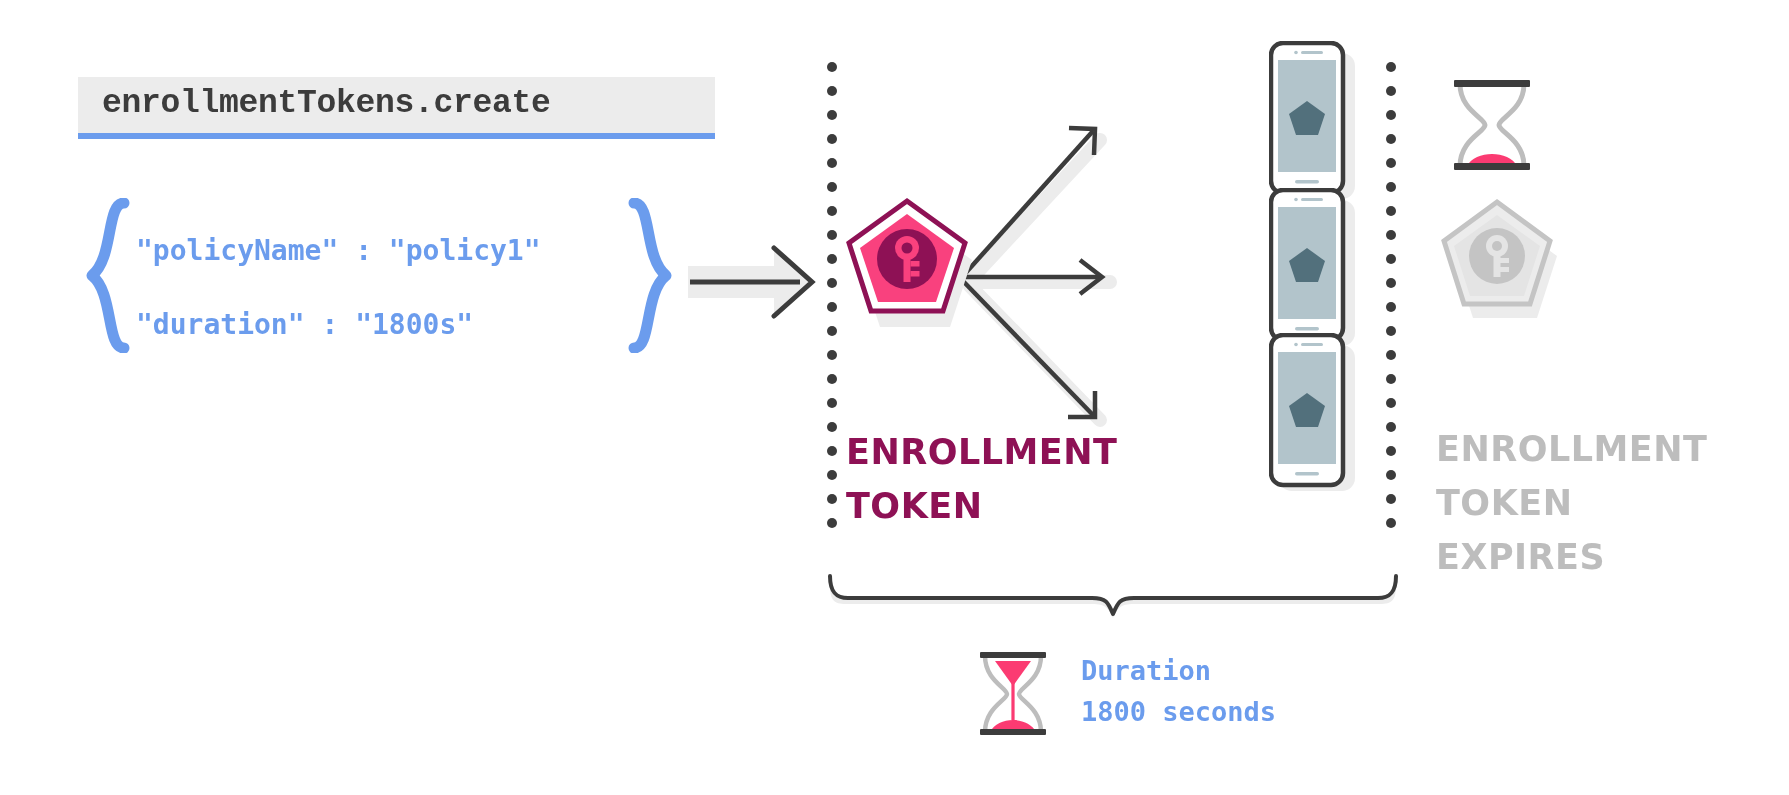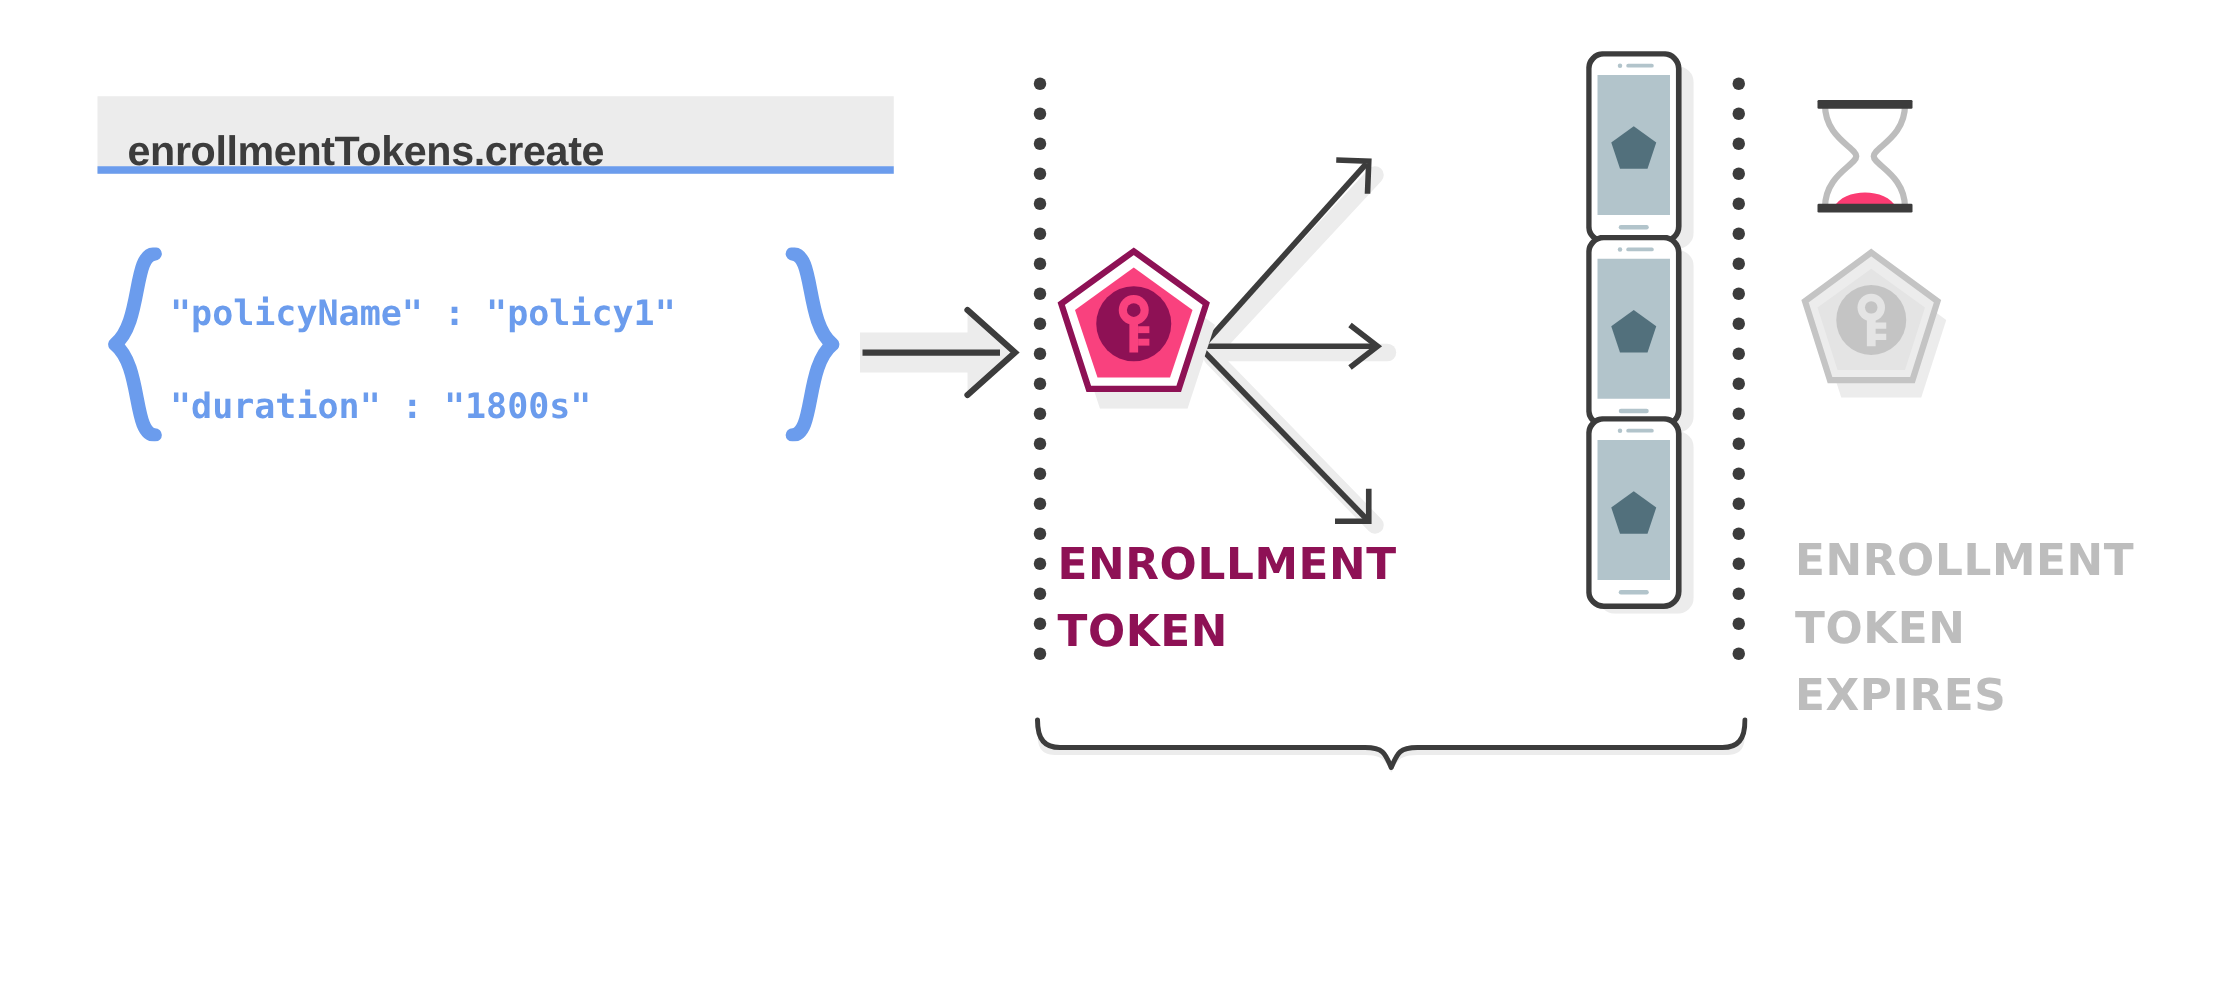--- a/index.html
+++ b/index.html
@@ -25,22 +25,22 @@
     top: 77px;
     width: 637px;
     height: 62px;
     background: #ececec;
     border-bottom: 6px solid #6b9ced;
     box-sizing: border-box;
   }
   #api-title-text {
     position: absolute;
     left: 24px;
-    top: 25px;
-    font-family: Liberation Sans, sans-serif;
+    top: 8px;
+    font-family: Liberation Mono, monospace;
     font-weight: bold;
     font-size: 33px;
     letter-spacing: -0.3px;
     color: #3c3c3c;
     white-space: pre;
   }
 
   
   #json-payload {
     position: absolute;
@@ -389,14 +389,29 @@
 TOKEN
 EXPIRES</div>
 
   <div id="duration-brace">
     <svg width="570" height="48" viewBox="0 0 570 48">
       <path d="M2 6 C2 19 6 24 18 24 L264 24 C278 24 280 28 285 40 C290 28 292 24 306 24 L552 24 C564 24 568 19 568 6 L568 14 C568 28 564 32 552 32 L306 32 C292 32 290 36 285 46 C280 36 278 32 264 32 L18 32 C6 32 2 28 2 14 Z" fill="#ececec"></path>
       <path d="M2 4 C2 20 8 26 20 26 L264 26 C278 26 280 30 285 42 C290 30 292 26 306 26 L550 26 C562 26 568 20 568 4" fill="none" stroke="#3c3c3c" stroke-width="4" stroke-linecap="round" stroke-linejoin="round"></path>
     </svg>
   </div>
 
+  <div id="duration-legend">
+    <div id="duration-hourglass">
+      <svg width="74" height="90" viewBox="0 0 74 90">
+        <path d="M9 8 C9 32 31 40 31 46 C31 52 9 60 9 84" fill="none" stroke="#bdbdbd" stroke-width="4.5"></path>
+        <path d="M65 8 C65 32 43 40 43 46 C43 52 65 60 65 84" fill="none" stroke="#bdbdbd" stroke-width="4.5"></path>
+        <path d="M19 13 L55 13 L37 38 Z" fill="#fb3b72"></path>
+        <rect x="35.4" y="30" width="3.2" height="42" fill="#fb3b72"></rect>
+        <path d="M14 84 C22 68 52 68 60 84 Z" fill="#fb3b72"></path>
+        <rect x="4" y="4" width="66" height="6" rx="1" fill="#3c3c3c"></rect>
+        <rect x="4" y="81" width="66" height="6" rx="1" fill="#3c3c3c"></rect>
+      </svg>
+    </div>
+    <div id="duration-text">Duration
+1800 seconds</div>
+  </div>
 
 </div>
 
 </body></html>

